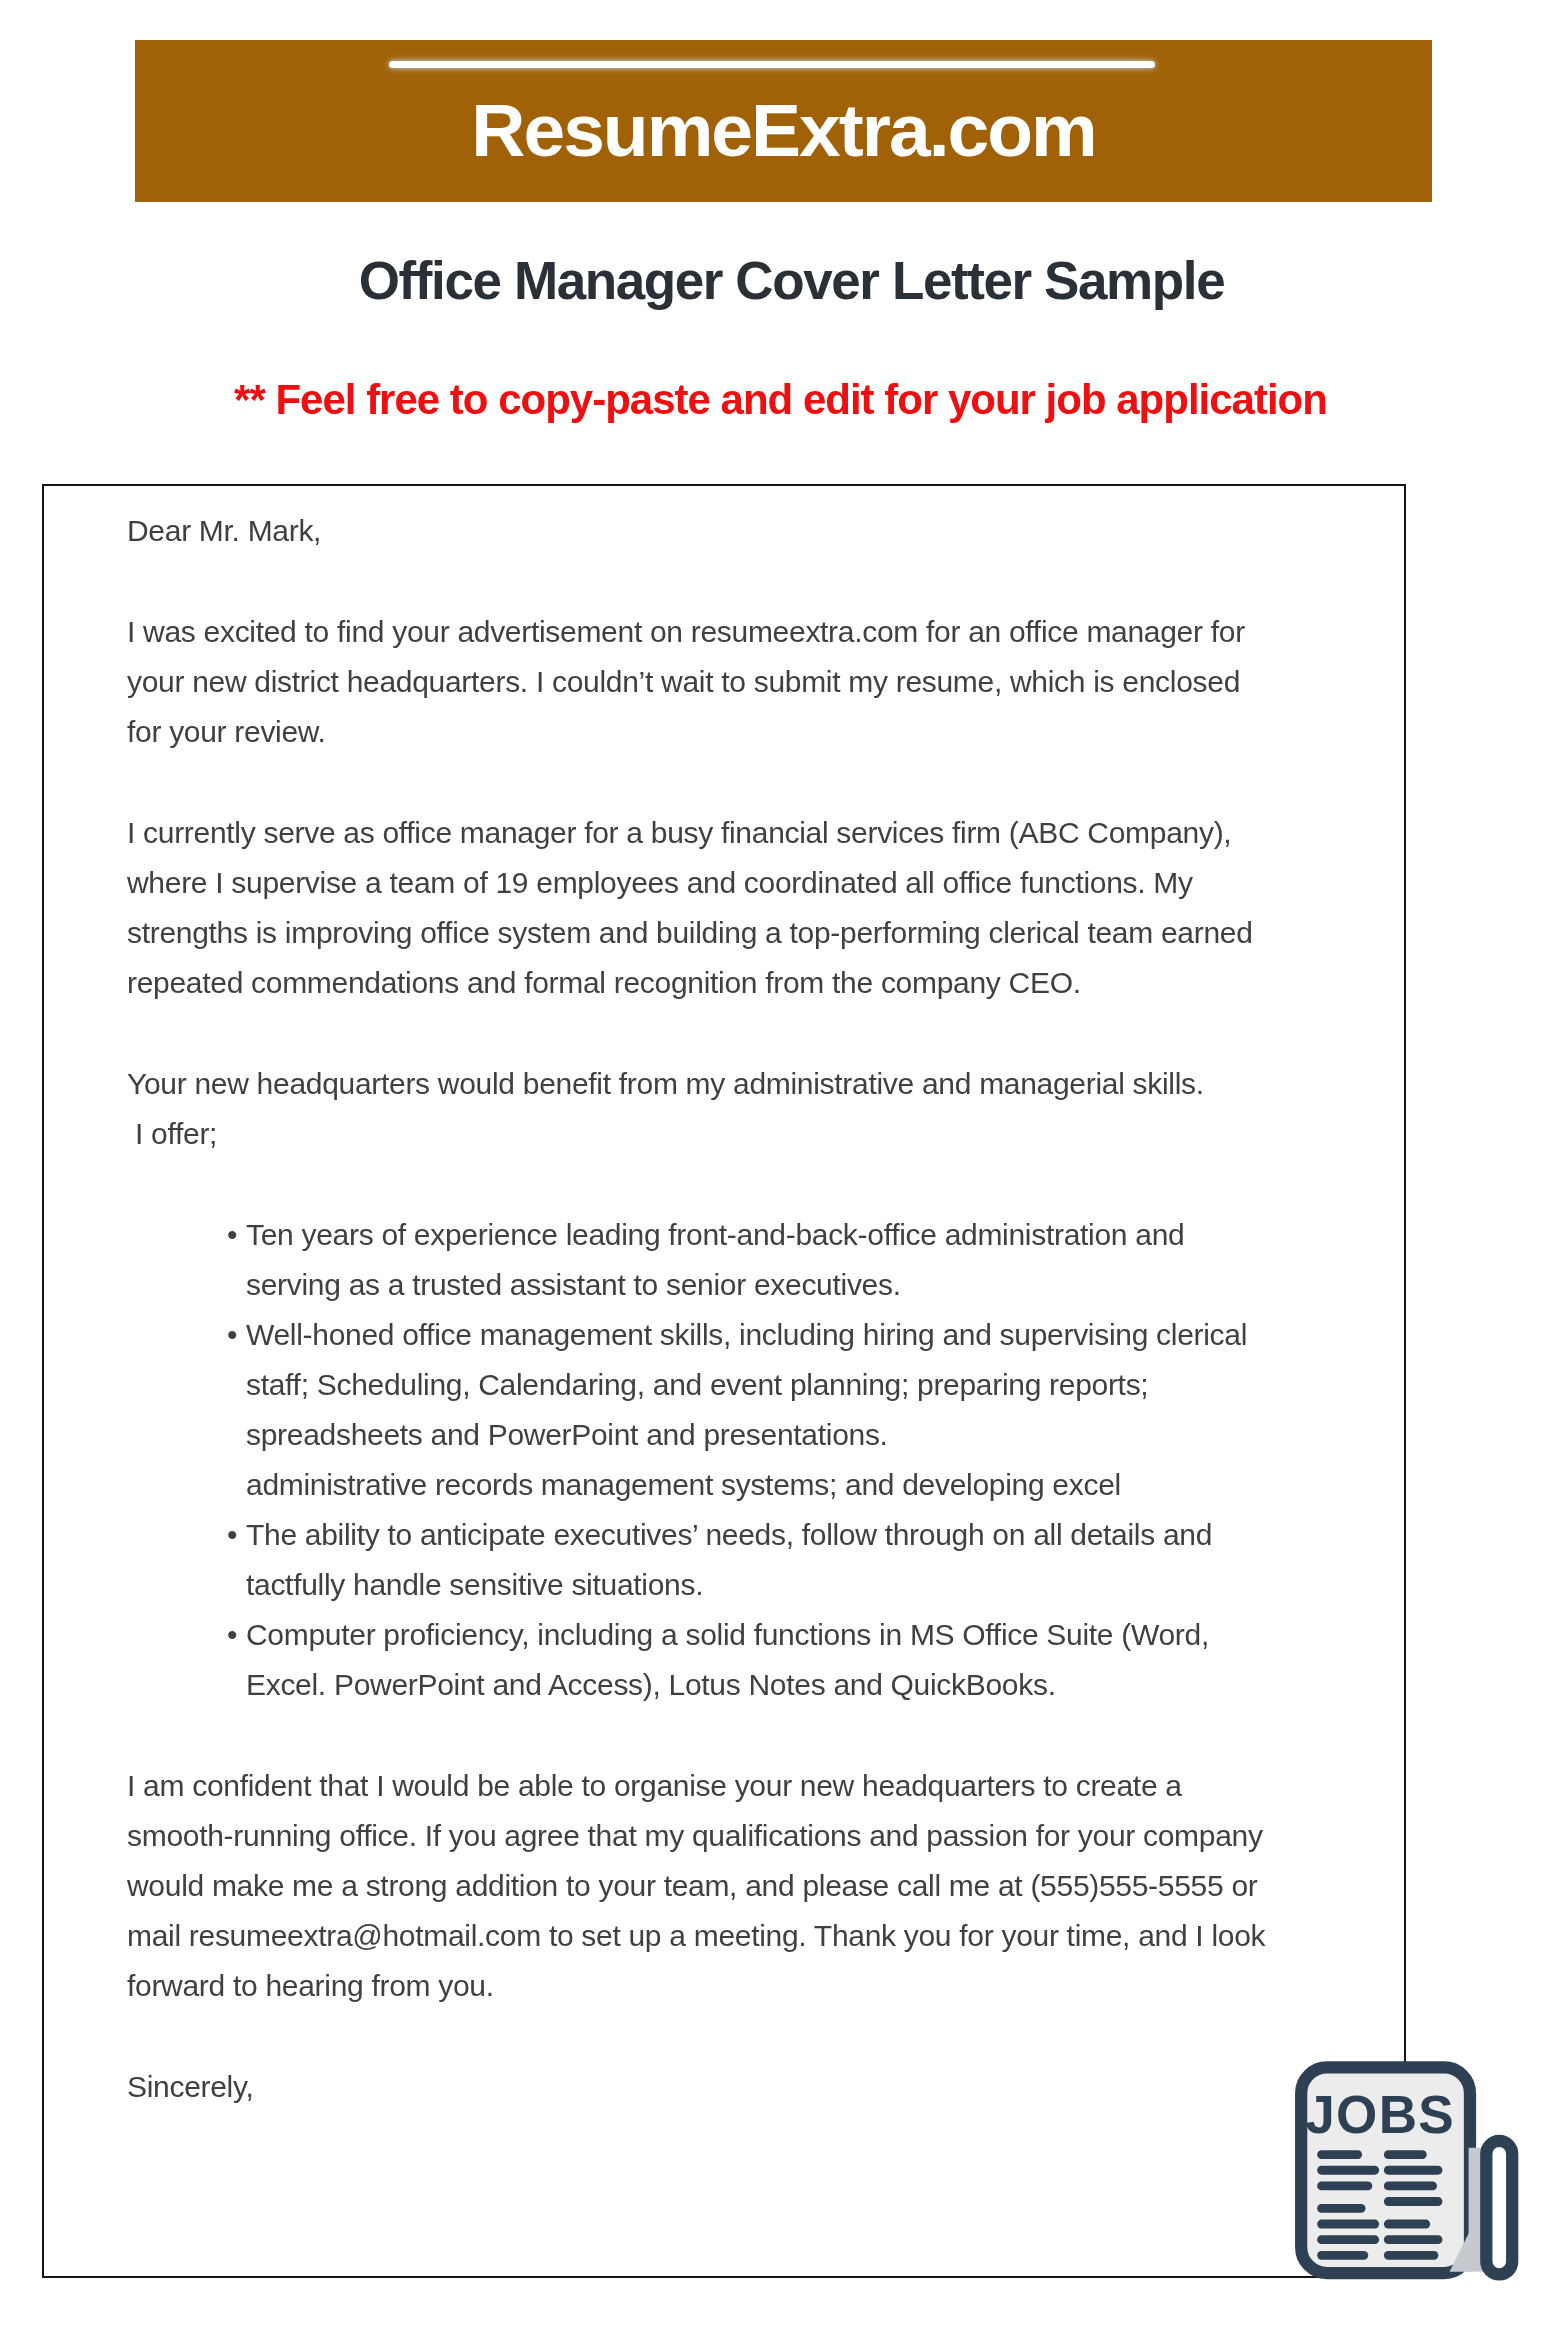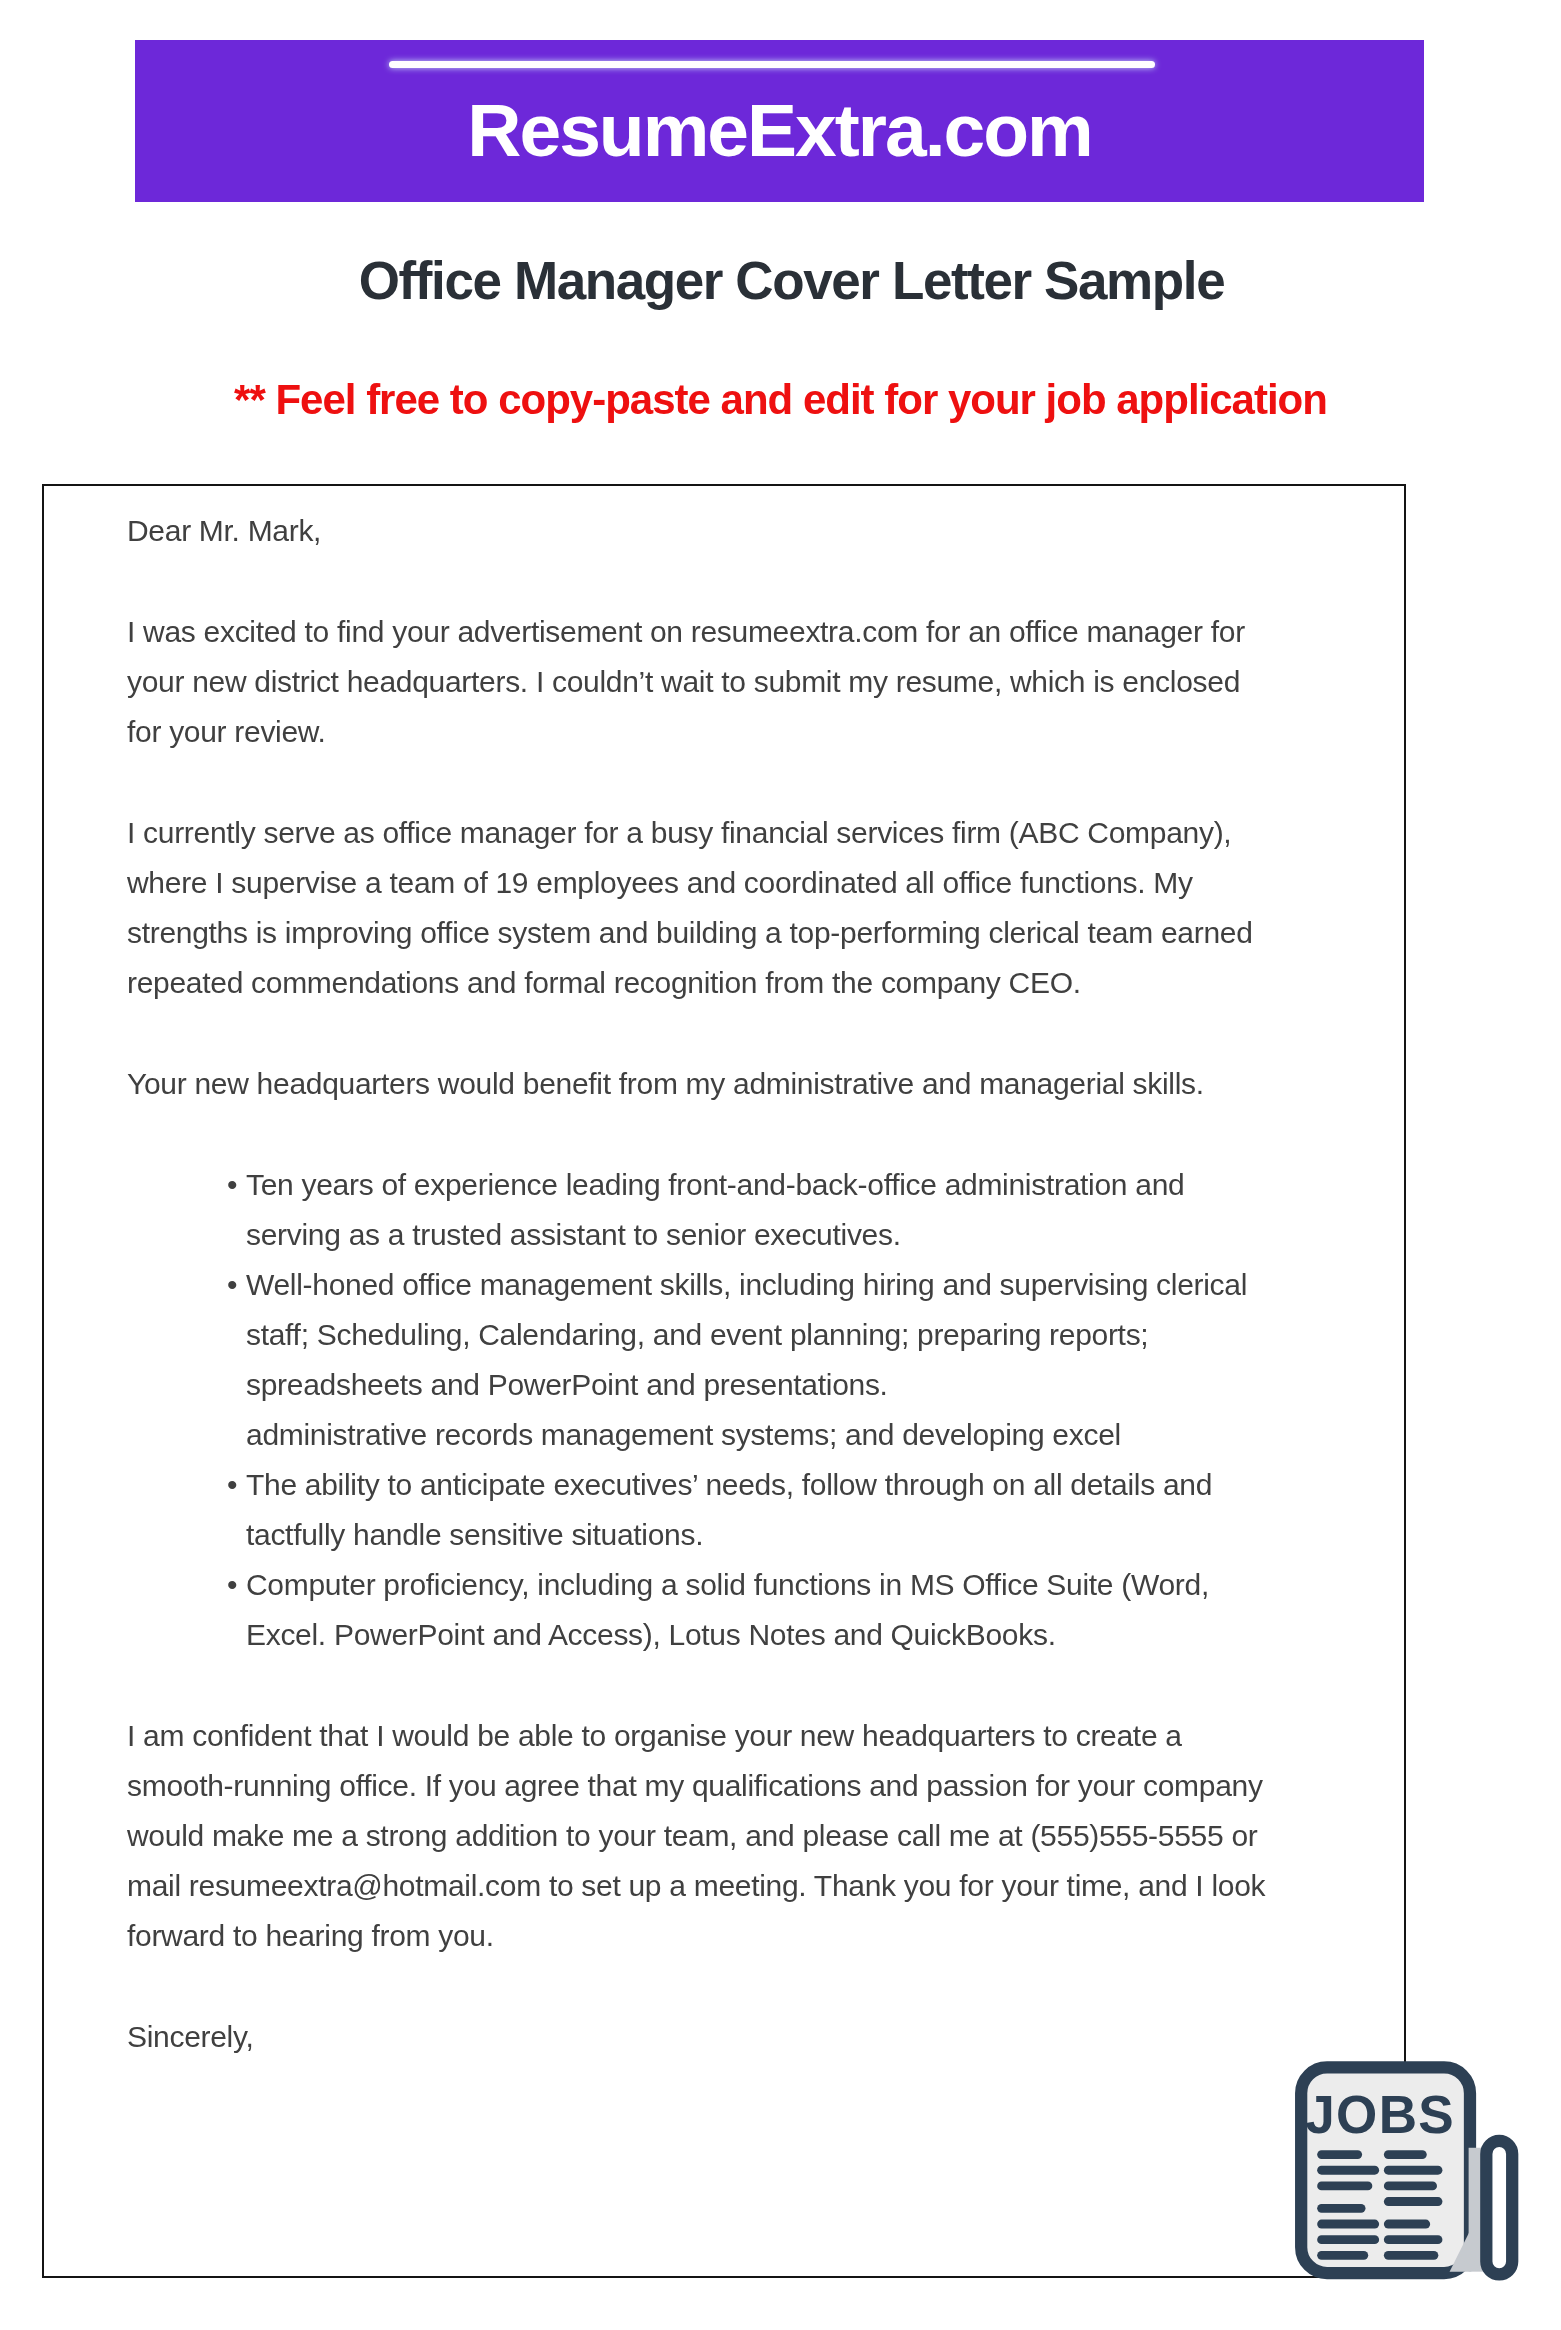--- a/index.html
+++ b/index.html
@@ -8,21 +8,22 @@
     width:1561px;
     height:2330px;
     background:#ffffff;
     font-family:"Liberation Sans","DejaVu Sans",sans-serif;
     overflow:hidden;
   }
   .banner{
     position:absolute;
     left:135px; top:40px;
     width:1289px; height:162px;
-    background:#6d28d9;
+    background:#a16207;
+    padding-left:8px;
   }
   .banner-line{
     position:absolute;
     left:254px; top:20.5px;
     width:766px; height:7.5px;
     background:#ffffff;
     border-radius:4.1px;
     box-shadow:0 0 6.8px rgba(200,228,250,0.95);
   }
   .brand{
@@ -118,20 +119,21 @@
 
     <div class="para">
         <div class="ln">I currently serve as office manager for a busy financial services firm (ABC Company),</div>
         <div class="ln">where I supervise a team of 19 employees and coordinated all office functions. My</div>
         <div class="ln">strengths is improving office system and building a top-performing clerical team earned</div>
         <div class="ln">repeated commendations and formal recognition from the company CEO.</div>
       </div>
 
     <div class="para">
         <div class="ln">Your new headquarters would benefit from my administrative and managerial skills.</div>
+        <div class="ln"> I offer;</div>
       </div>
 
     <div class="bullets">
       <div class="bullet-item">
         <span class="dot">•</span>
         <div>
             <div class="ln">Ten years of experience leading front-and-back-office administration and</div>
             <div class="ln">serving as a trusted assistant to senior executives.</div>
           </div>
       </div>

